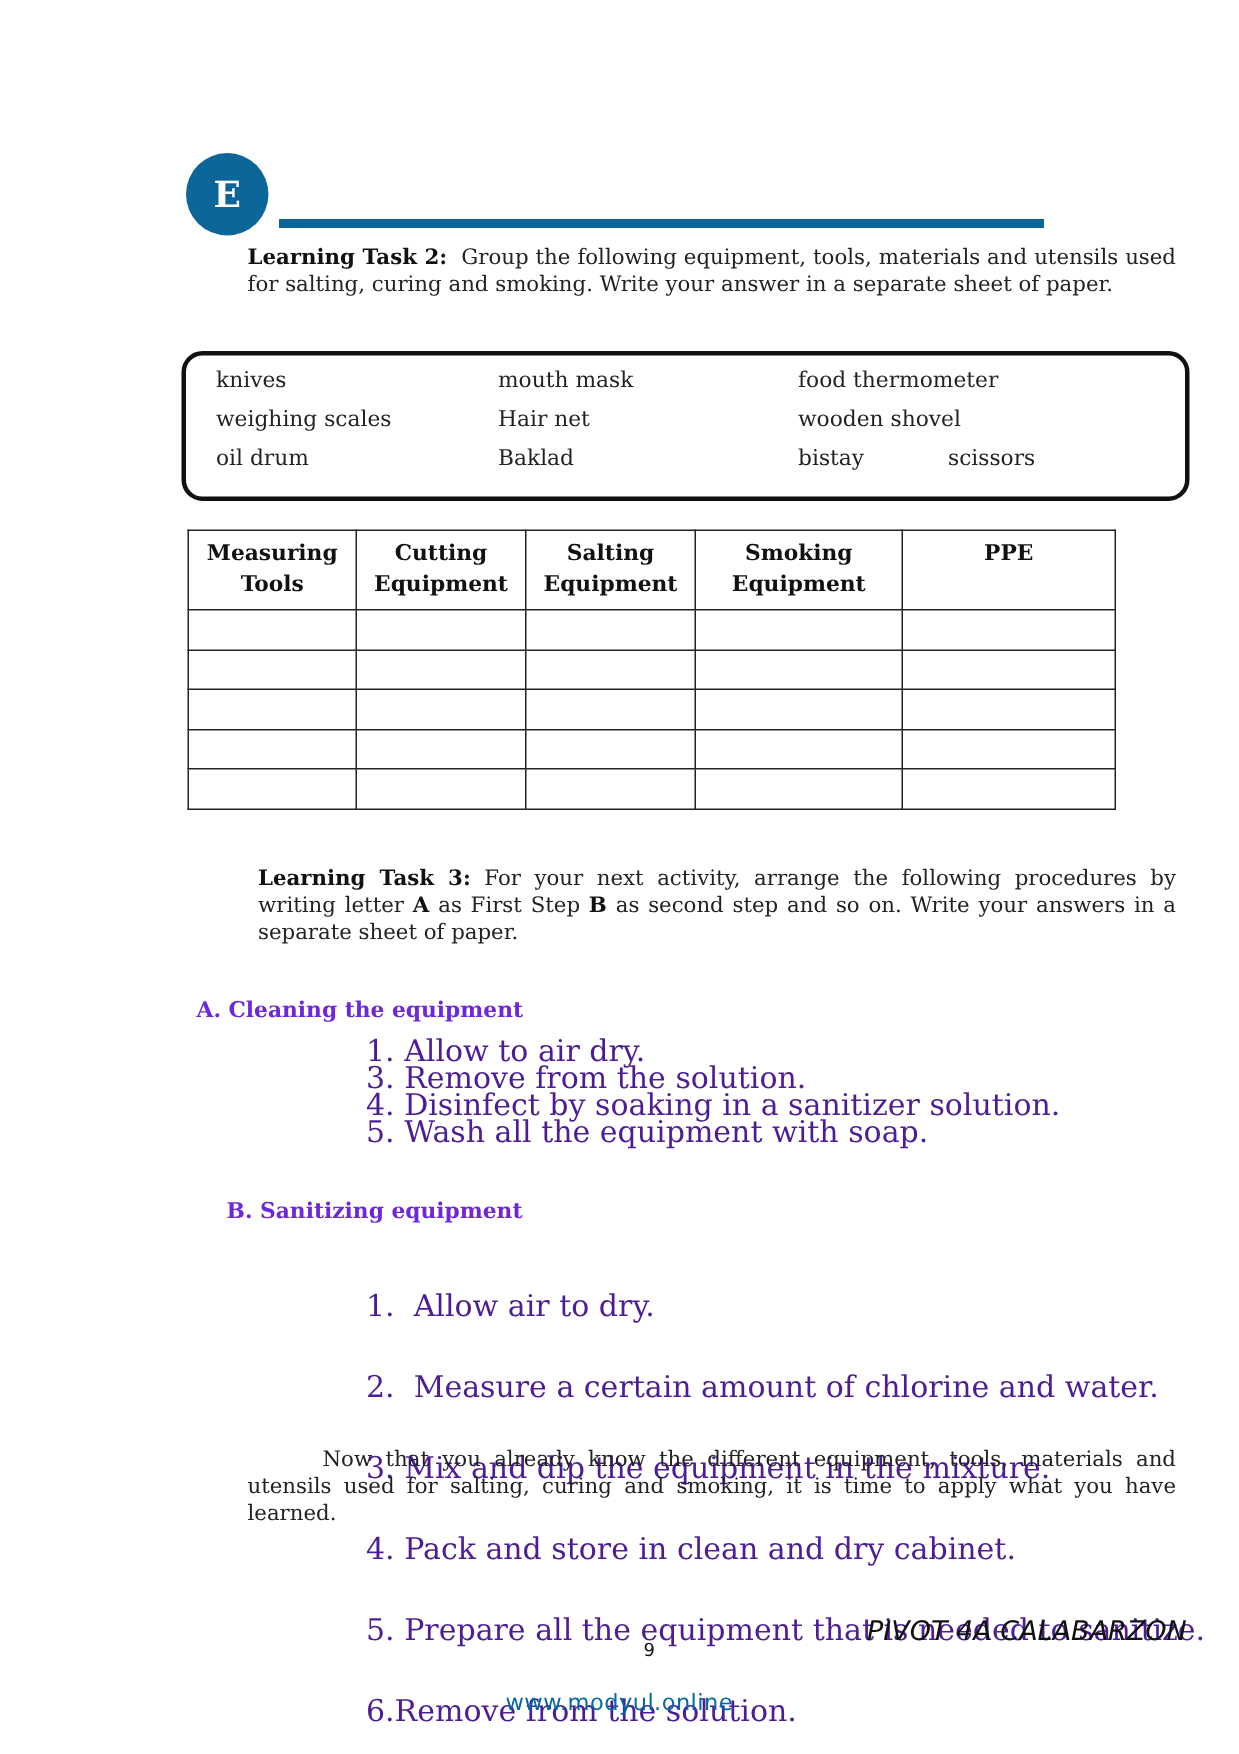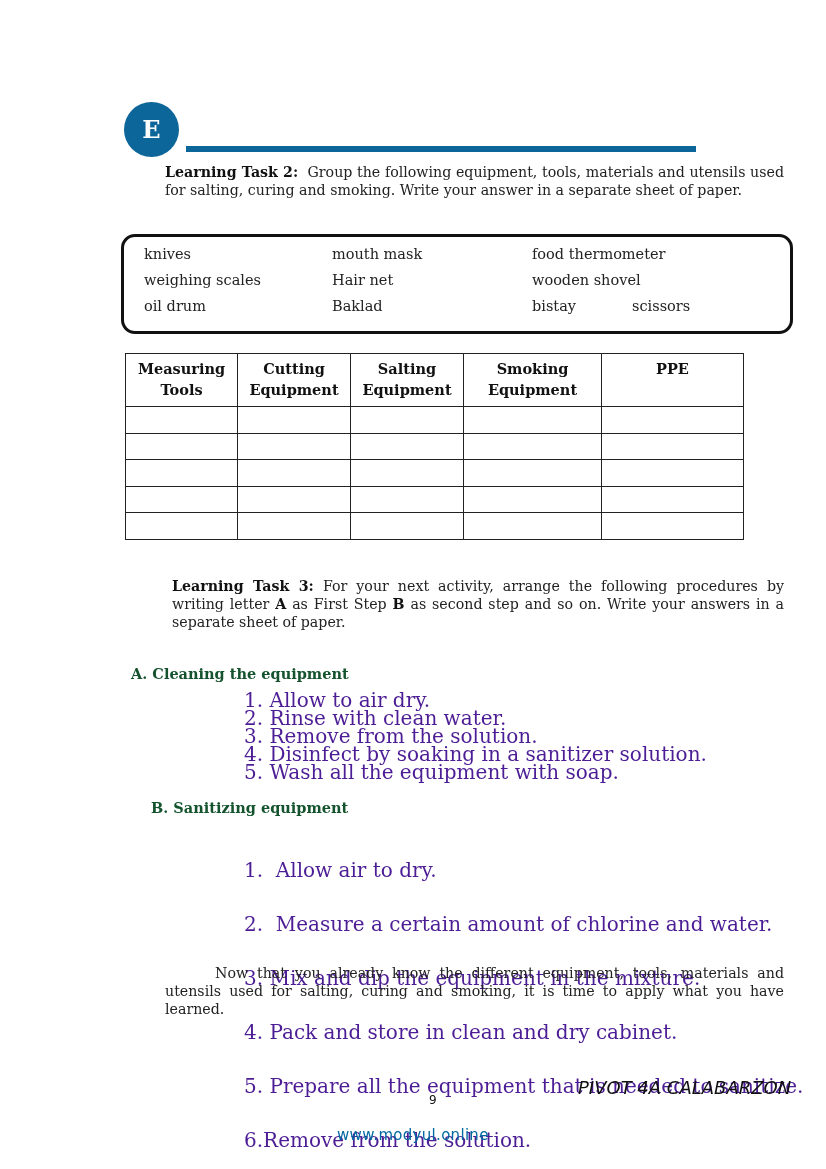--- a/index.html
+++ b/index.html
@@ -17,21 +17,21 @@
     .wordbox { left: 121px; top: 234px; width: 618px; height: 94px;
                border: 3px solid #111; border-radius: 14px; padding-left: 48px; }
     .word { position: absolute; font-size: 14.5px; color: #222; white-space: nowrap; }
     table.grid { position: absolute; left: 125px; top: 353px; width: 618px;
                  border-collapse: collapse; table-layout: fixed; }
     table.grid th, table.grid td { border: 1.3px solid #222; padding: 0; }
     table.grid th { height: 48px; vertical-align: top; font-size: 14.5px; font-weight: bold;
                     line-height: 21px; padding-top: 4px; color: #111; text-align: center; }
     table.grid td { height: 25.6px; }
     #lt3 { left: 131px; top: 577px; width: 612px; }
-    .subhead { font-size: 14.5px; font-weight: bold; color: #14532d; text-align: right; }
+    .subhead { font-size: 14.5px; font-weight: bold; color: #6d28d9; text-align: right; }
     .list { font-size: 20px; line-height: 18px; color: #4c1d95; white-space: nowrap; }
     #closing { left: 124px; top: 964px; width: 619px; text-indent: 50px; }
     .footer-brand { left: 578px; top: 1077px; font-family: "DejaVu Sans", sans-serif;
                     font-style: italic; font-size: 18px; color: #111; }
     .pagenum { left: 429px; top: 1093px; font-family: "DejaVu Sans", sans-serif; font-size: 12px; color: #111; }
     .watermark { left: 337px; top: 1126px; font-family: "DejaVu Sans", sans-serif; font-size: 15px;
                  color: #0369a1; letter-spacing: 0.3px; }
   </style>
 </head>
 <body>
@@ -122,21 +122,20 @@
   <span>For your next activity, arrange the following procedures by writing letter</span>
   <b>A</b>
   <span>as First Step</span>
   <b>B</b>
   <span>as second step and so on. Write your answers in a separate sheet of paper.</span>
 </div>
 
 <div class="abs subhead" style="left:131px; top:665px;">A. Cleaning the equipment</div>
 <div class="abs list" style="left:244px; top:691px;">
   <div>1. Allow to air dry.</div>
-  <div>2. Rinse with clean water.</div>
   <div>3. Remove from the solution.</div>
   <div>4. Disinfect by soaking in a sanitizer solution.</div>
   <div>5. Wash all the equipment with soap.</div>
 </div>
 
 <div class="abs subhead" style="left:131px; top:799px;margin-left:20px;">B. Sanitizing equipment</div>
 <div class="abs list" style="left:244px; top:825px; white-space: pre;">
   <div>1.  Allow air to dry.</div>
   <div>2.  Measure a certain amount of chlorine and water.</div>
   <div>3. Mix and dip the equipment in the mixture.</div>

